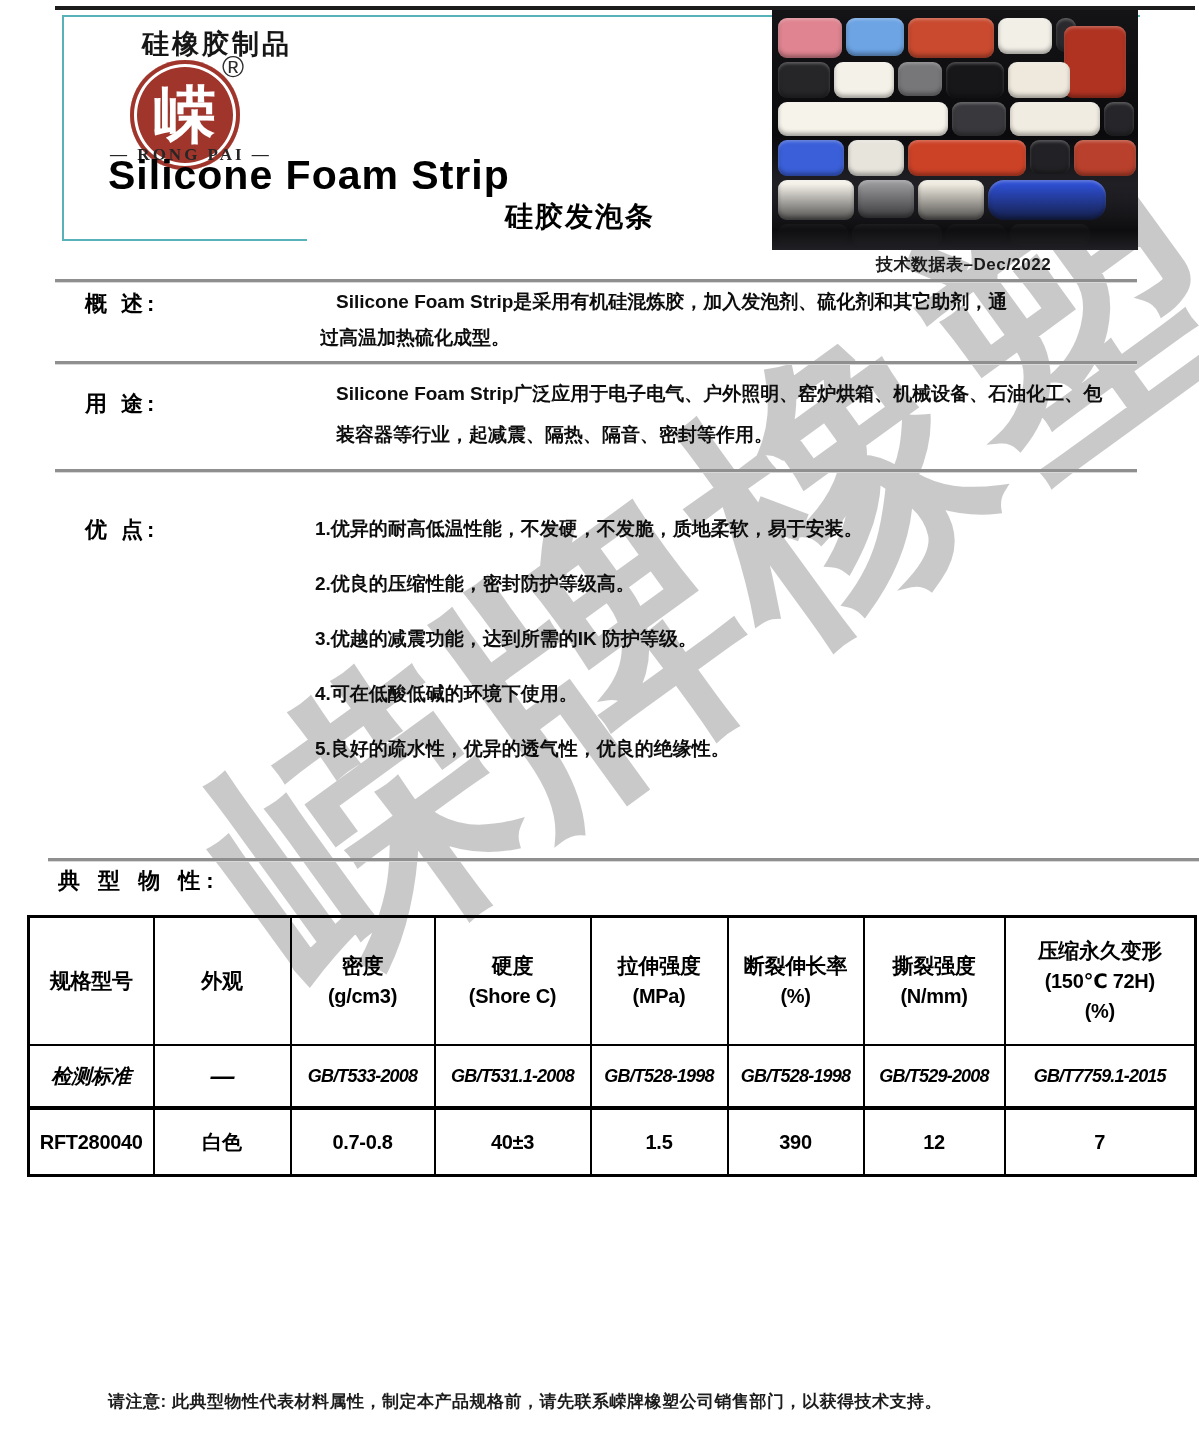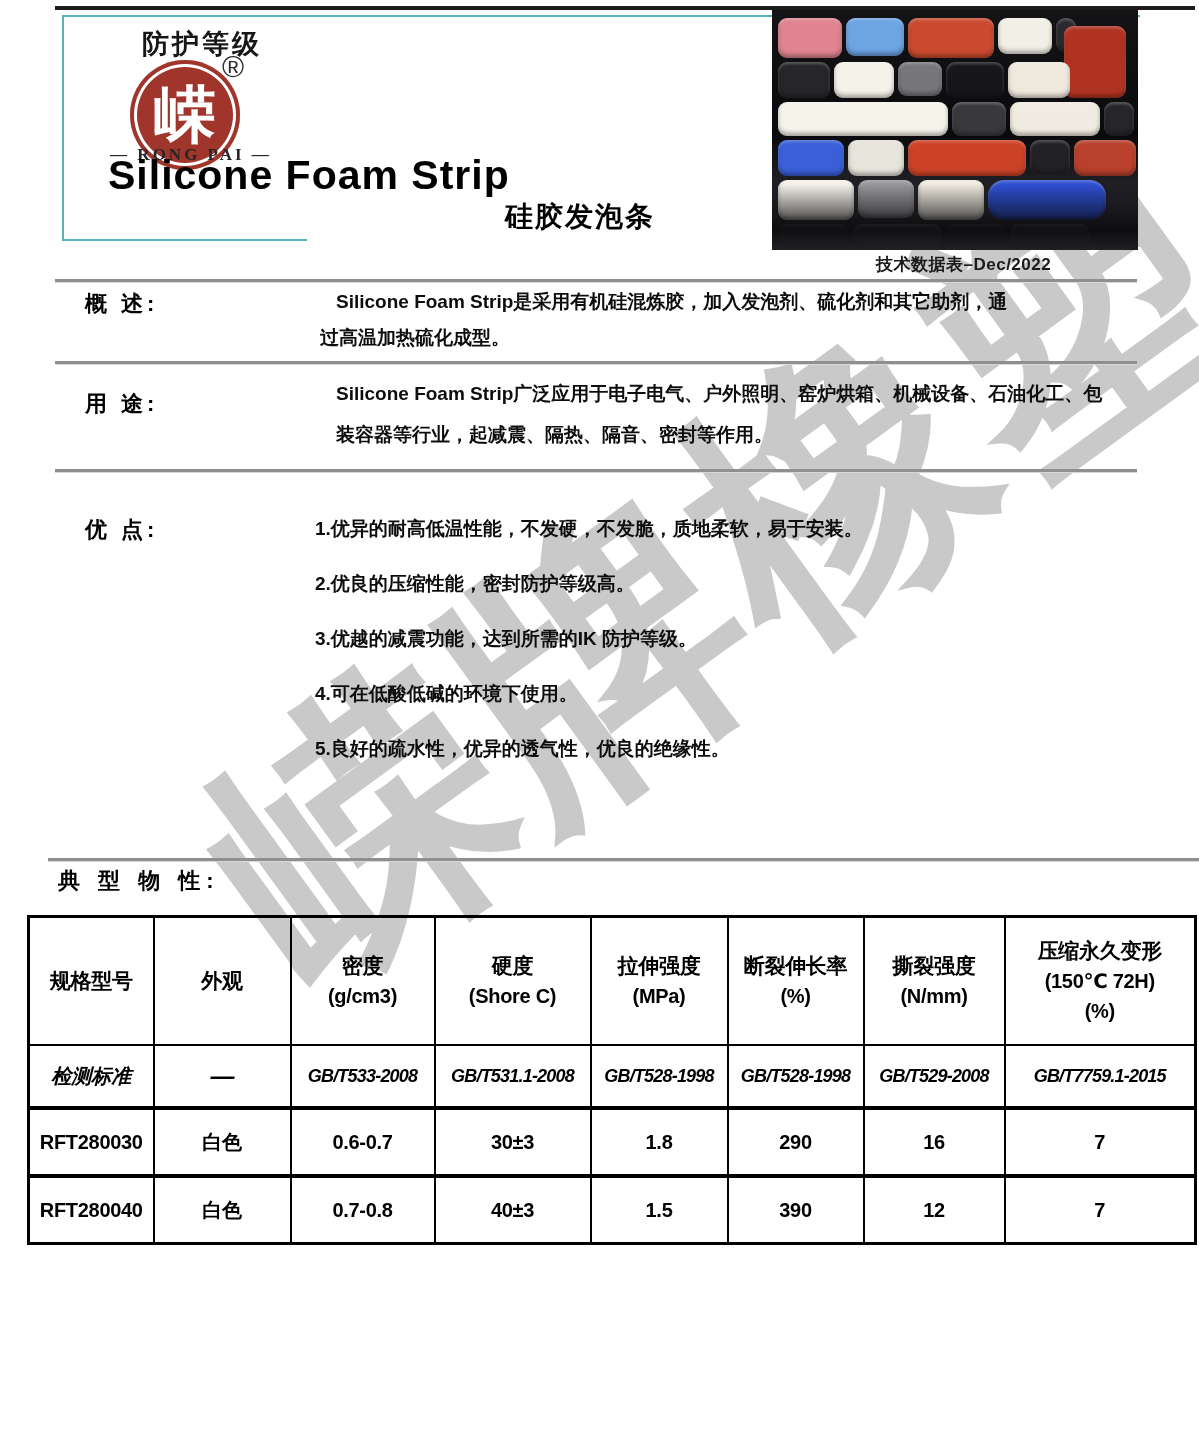--- a/index.html
+++ b/index.html
@@ -109,21 +109,21 @@
 
 <div class="watermark">嵘牌橡塑</div>
 
 <div class="content">
 
   <div class="abs top-black-line"></div>
   <div class="abs teal-top"></div>
   <div class="abs teal-left"></div>
   <div class="abs teal-bottom"></div>
 
-  <div class="abs brand-category">防护等级</div>
+  <div class="abs brand-category">硅橡胶制品</div>
   <div class="abs logo-circle">
     <span class="glyph">嵘</span>
   </div>
   <div class="abs reg-mark">®</div>
   <div class="abs brand-en">— RONG PAI —</div>
   <div class="abs page-title">Silicone Foam Strip</div>
   <div class="abs page-subtitle">硅胶发泡条</div>
 
   <div class="abs photo">
     <div class="foam-row" style="top:8px;">
@@ -241,36 +241,30 @@
         <td style="letter-spacing:0;font-size:20px;">检测标准</td>
         <td style="font-size:24px;">—</td>
         <td>GB/T533-2008</td>
         <td>GB/T531.1-2008</td>
         <td>GB/T528-1998</td>
         <td>GB/T528-1998</td>
         <td>GB/T529-2008</td>
         <td>GB/T7759.1-2015</td>
       </tr>
       <tr class="data">
-        <td>RFT280030</td>
-        <td>白色</td>
-        <td>0.6-0.7</td>
-        <td>30±3</td>
-        <td>1.8</td>
-        <td>290</td>
-        <td>16</td>
-        <td>7</td>
-      </tr>
-      <tr class="data">
         <td>RFT280040</td>
         <td>白色</td>
         <td>0.7-0.8</td>
         <td>40±3</td>
         <td>1.5</td>
         <td>390</td>
         <td>12</td>
         <td>7</td>
       </tr>
     </tbody>
   </table>
 
+  <div class="abs footer-note">
+    <span>请注意:</span>
+    <span style="font-weight:600;">此典型物性代表材料属性，制定本产品规格前，请先联系嵘牌橡塑公司销售部门，以获得技术支持。</span>
+  </div>
 
 </div>
 
 </body></html>

